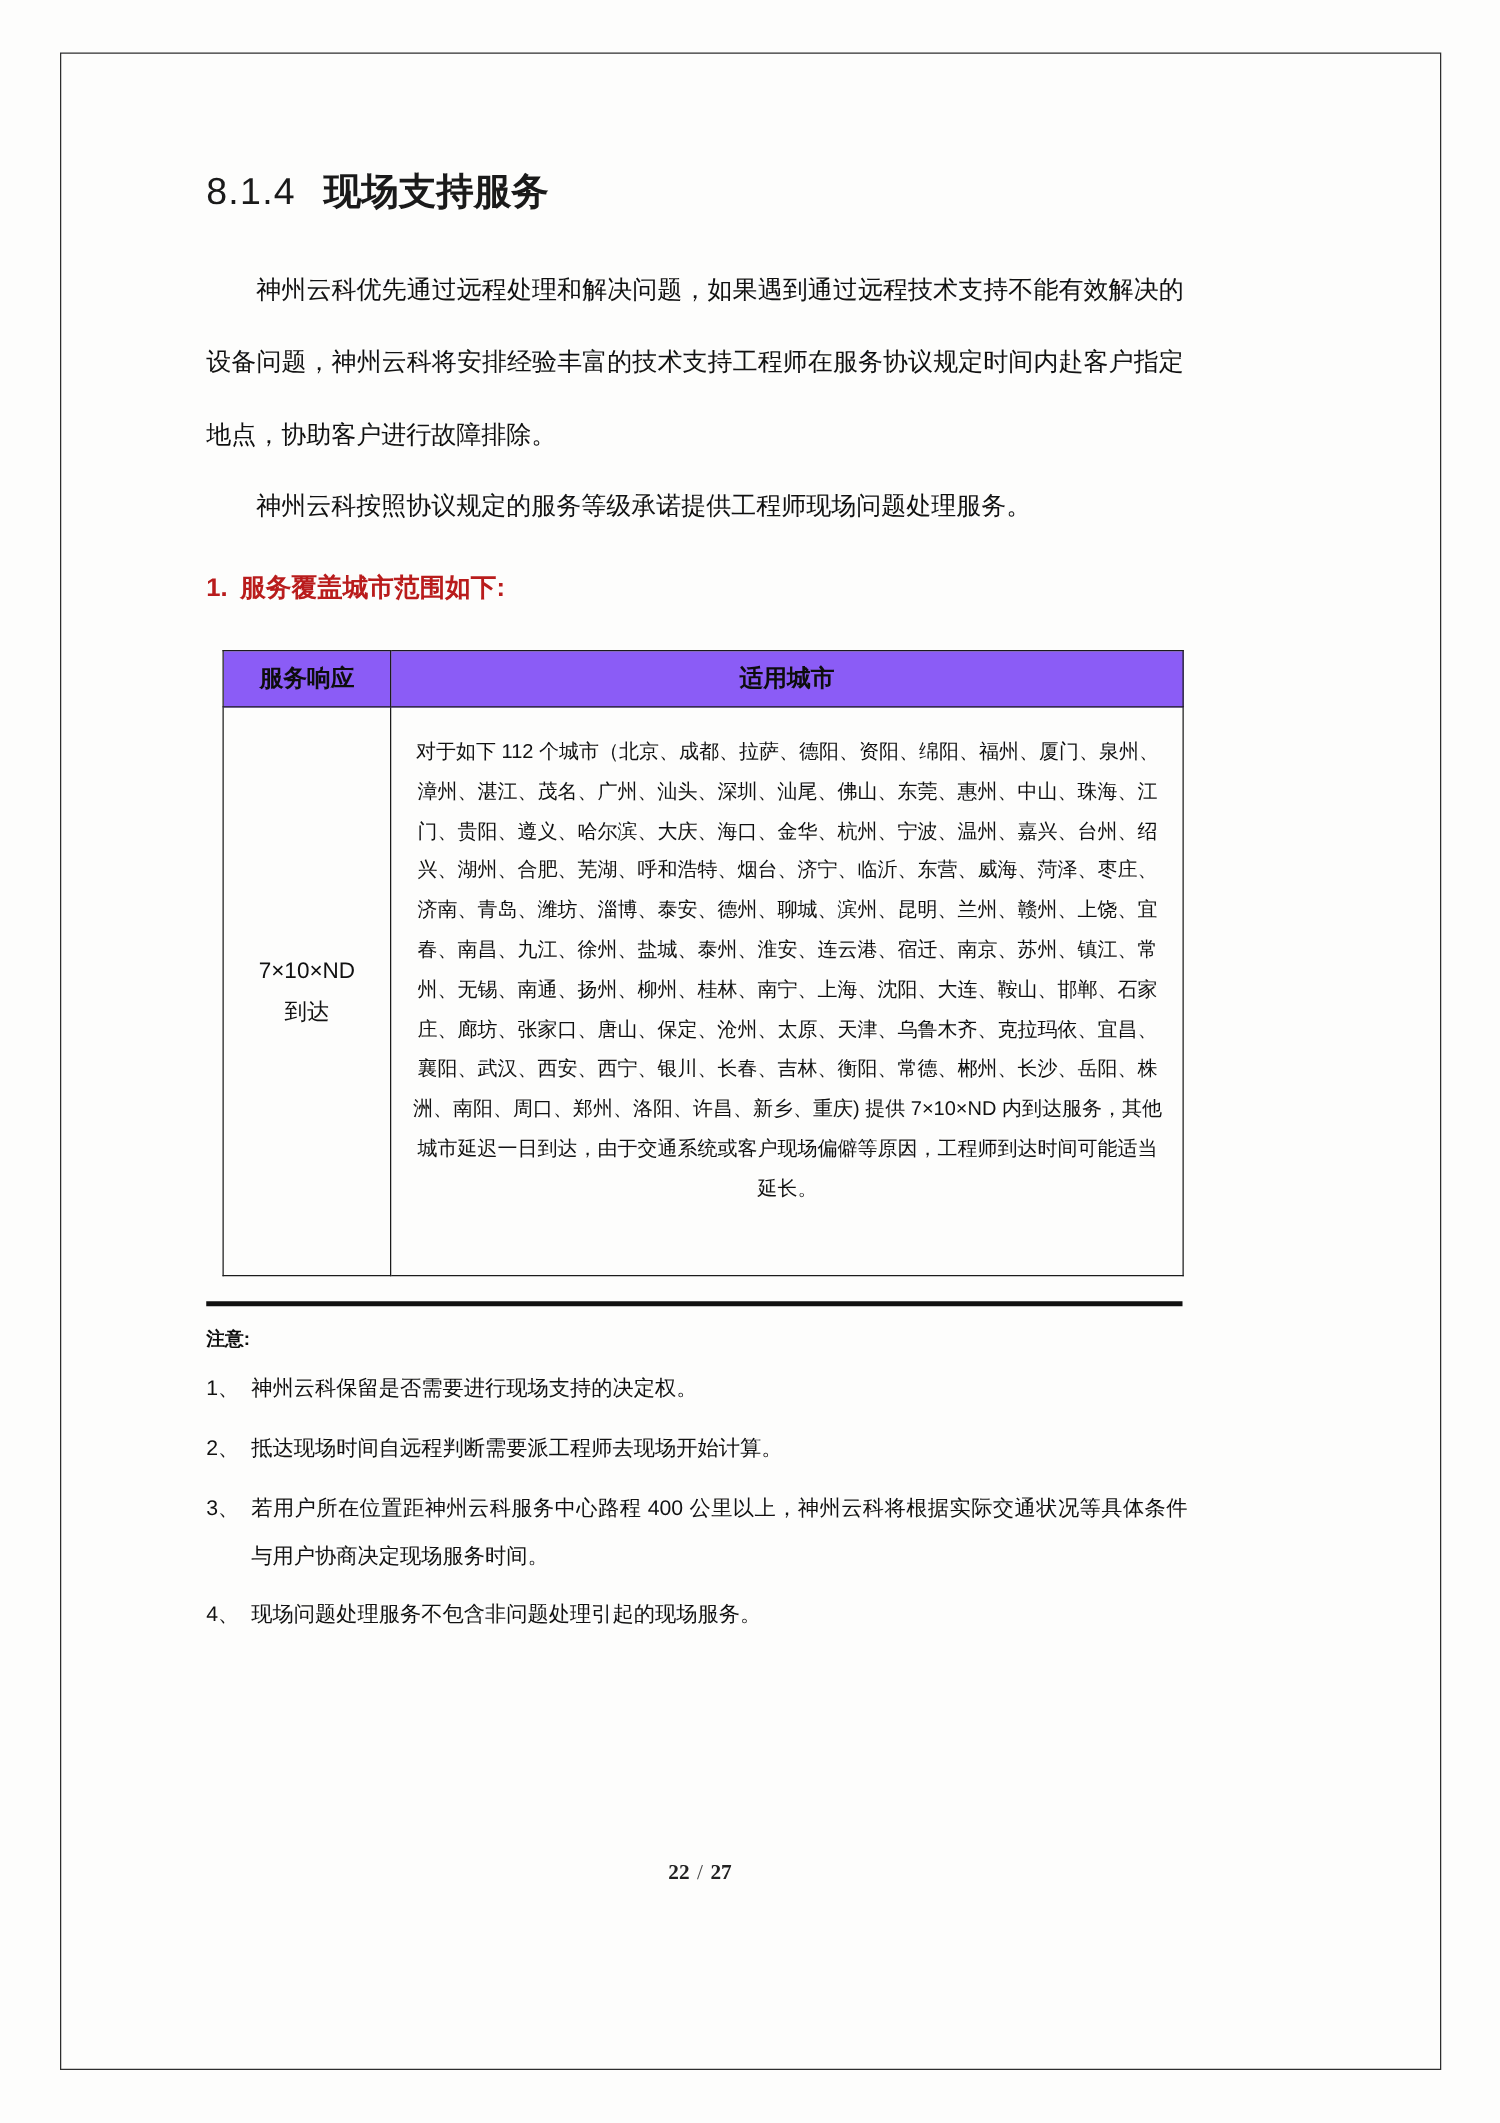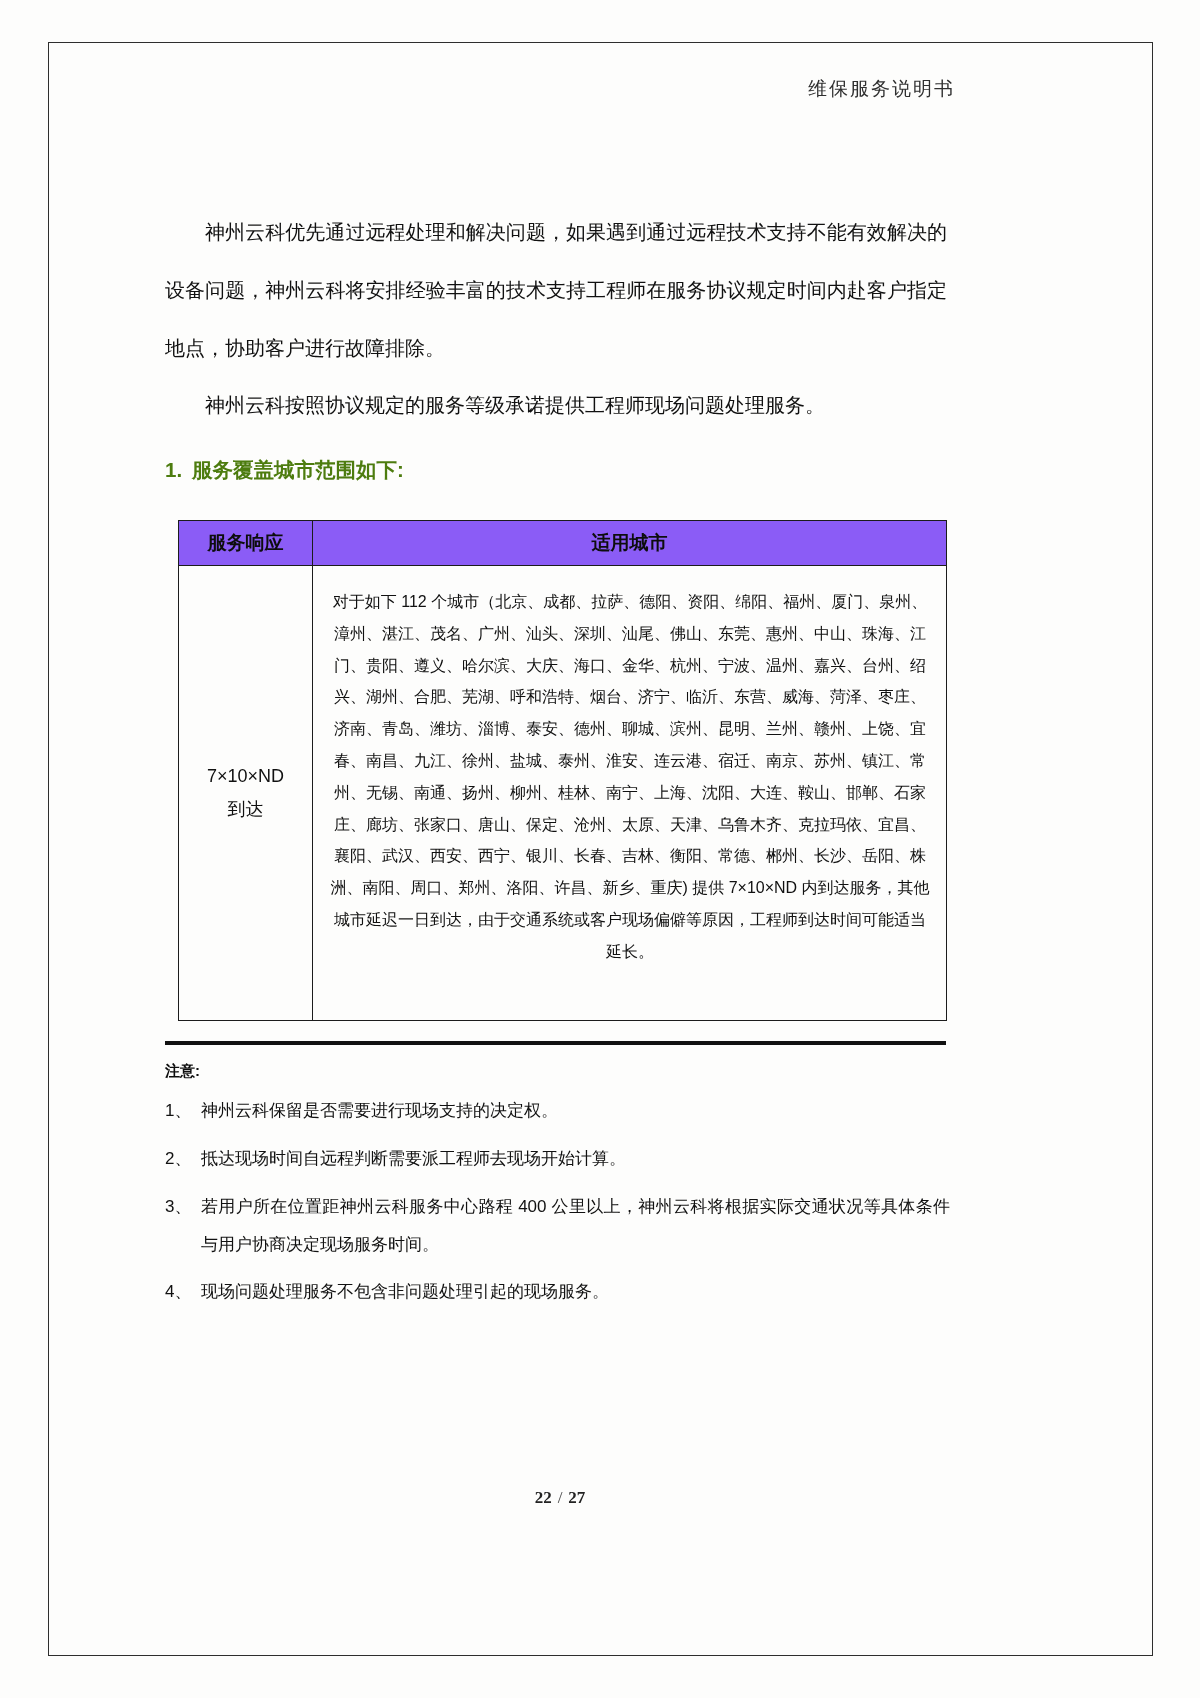--- a/index.html
+++ b/index.html
@@ -42,21 +42,21 @@
     text-align: justify;
     text-indent: 2em;
     color: #111;
     margin: 0;
   }
   .para-1 { top: 203px; }
   .para-2 { top: 376px; text-align: left; }
   .list-heading {
     position: absolute;
     top: 456px; left: 165px; width: 782px;
-    font-size: 20.5px; font-weight: 700; color: #4d7c0f;
+    font-size: 20.5px; font-weight: 700; color: #b91c1c;
   }
   .list-heading .num { margin-right: 10px; }
   .service-table {
     position: absolute;
     top: 520px; left: 178px;
     width: 768px;
     border-collapse: collapse;
     table-layout: fixed;
   }
   .service-table th, .service-table td {
@@ -115,22 +115,25 @@
   }
   .page-footer .pg { font-weight: 700; }
   .page-footer .sep { margin: 0 6px; color: #444; }
 </style>
 </head>
 <body>
 
 <div class="page">
   <div class="page-border"></div>
 
-  <div class="running-header">维保服务说明书</div>
 
+  <div class="section-heading">
+    <span class="sec-num">8.1.4</span>
+    <span class="sec-title">现场支持服务</span>
+  </div>
 
   <p class="body-para para-2">神州云科按照协议规定的服务等级承诺提供工程师现场问题处理服务。</p>
 
   <p class="body-para para-1">神州云科优先通过远程处理和解决问题，如果遇到通过远程技术支持不能有效解决的设备问题，神州云科将安排经验丰富的技术支持工程师在服务协议规定时间内赴客户指定地点，协助客户进行故障排除。</p>
 
   <div class="list-heading">
     <span class="num">1.</span><span>服务覆盖城市范围如下:</span>
   </div>
 
   <table class="service-table">

